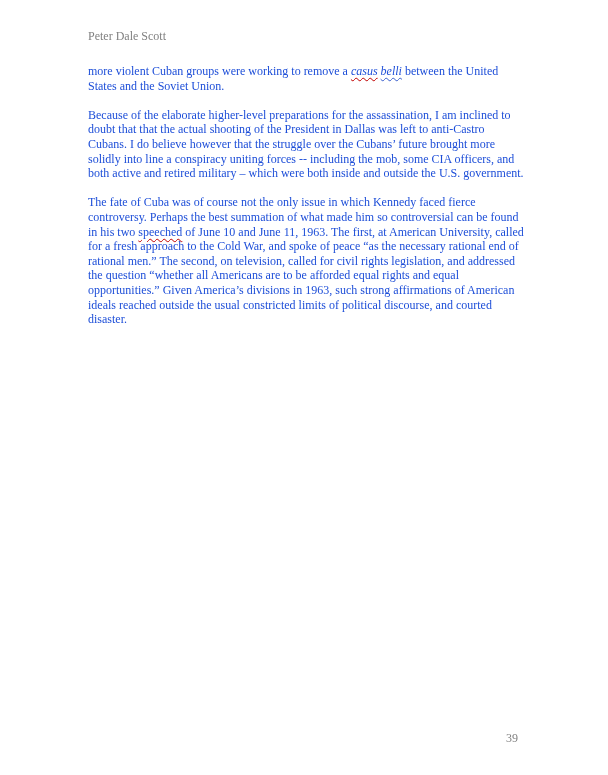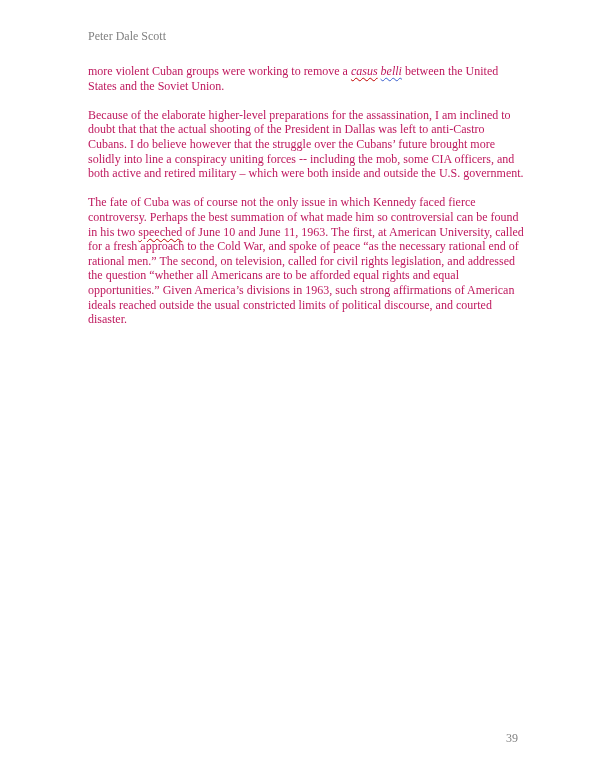--- a/index.html
+++ b/index.html
@@ -23,21 +23,21 @@
     line-height: 14px;
     color: #808080;
   }
   .doc-content {
     position: absolute;
     left: 88px;
     top: 64px;
     width: 438px;
     font-size: 12px;
     line-height: 14.6px;
-    color: #be185d;
+    color: #1d4ed8;
     text-align: left;
   }
   .doc-content p {
     margin: 0 0 14.6px 0;
     padding: 0;
   }
   .italic {
     font-style: italic;
   }
   .misspell-red {

